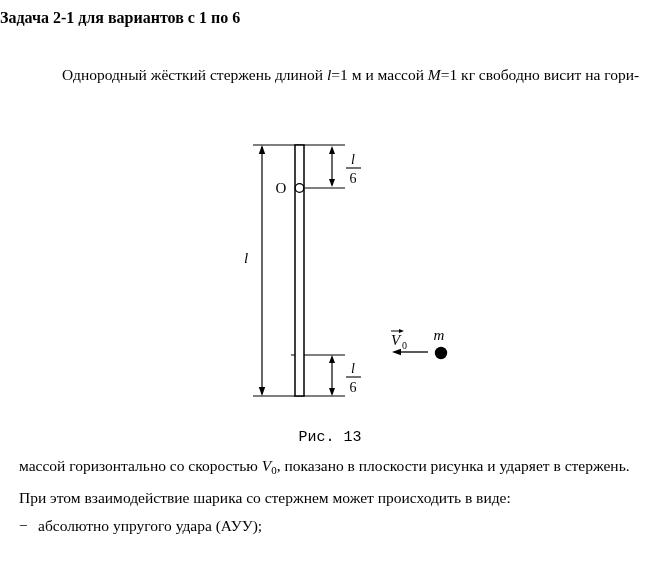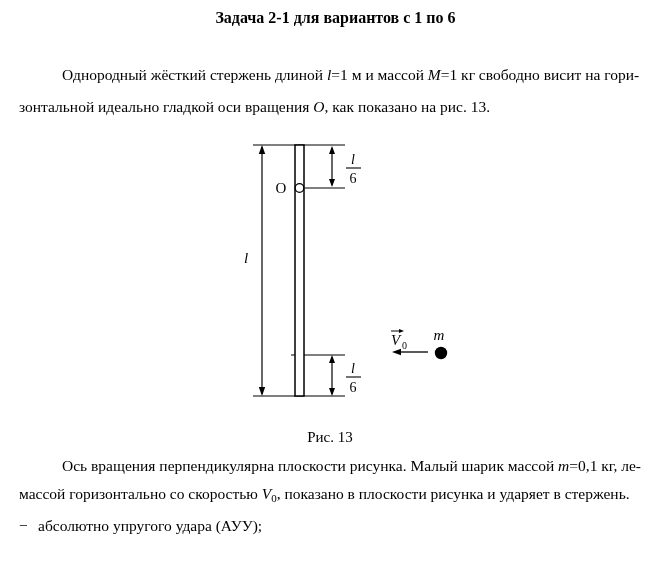--- a/index.html
+++ b/index.html
@@ -11,21 +11,20 @@
     background: #ffffff;
     color: #000000;
     font-family: "Liberation Serif", serif;
     overflow: hidden;
   }
   .title {
     position: absolute;
     top: 9px;
     left: 0;
     width: 100%;
-    text-align: center;
     font-weight: bold;
     font-size: 16px;
   }
   .para {
     position: absolute;
     left: 19px;
     width: 640px;
     font-size: 15.5px;
   }
   .para .line { white-space: nowrap; }
@@ -43,34 +42,34 @@
   .figure-svg text.frac { font-size: 14px; }
   .figure-svg text.vsub { font-size: 10px; }
   .figure-svg line, .figure-svg rect { stroke: #000000; }
   .caption {
     position: absolute;
     top: 429px;
     left: 260px;
     width: 140px;
     text-align: center;
     font-size: 15px;
+    font-family: Liberation Mono, monospace;
   }
   .list-line { display: flex; }
   .list-marker { display: inline-block; width: 19px; }
 </style>
 </head>
 <body>
 
 <div class="page">
 
   <div class="title">Задача 2-1 для вариантов с 1 по 6</div>
 
   <div class="para p1">
     <div class="line indent"><span>Однородный жёсткий стержень длиной </span><span class="it">l</span><span>=1 м и массой </span><span class="it">M</span><span>=1 кг свободно висит на гори-</span></div>
-    <div class="line"><span>зонтальной идеально гладкой оси вращения </span><span class="it">О</span><span>, как показано на рис. 13.</span></div>
   </div>
 
   <svg class="figure-svg" width="230" height="280" viewBox="235 130 230 280" xmlns="http://www.w3.org/2000/svg">
 
     <line x1="253" y1="145" x2="345" y2="145" stroke-width="1.2"></line>
     <line x1="305" y1="188" x2="345" y2="188" stroke-width="1.2"></line>
     <line x1="291" y1="355" x2="345" y2="355" stroke-width="1.2"></line>
     <line x1="253" y1="396" x2="345" y2="396" stroke-width="1.2"></line>
 
     <rect x="295" y="145" width="9" height="251" fill="#ffffff" stroke-width="1.5"></rect>
@@ -118,21 +117,21 @@
       <text class="vsub" x="402" y="349">0</text>
     </g>
 
     <circle cx="441" cy="353" r="6.2" fill="#000000"></circle>
     <text class="it" x="439" y="340" text-anchor="middle">m</text>
   </svg>
 
   <div class="caption">Рис. 13</div>
 
   <div class="para p2">
-    <div class="line indent"><span>Ось вращения перпендикулярна плоскости рисунка. Малый шарик массой </span><span class="it">m</span><span>=0,1 кг, ле-</span></div>
     <div class="line"><span>массой горизонтально со скоростью </span><span class="it">V</span><span class="sub">0</span><span>, показано в плоскости рисунка и ударяет в стержень.</span></div>
+    <div class="line">При этом взаимодействие шарика со стержнем может происходить в виде:</div>
     <div class="line list-line">
         <span class="list-marker">−</span>
         <span>абсолютно упругого удара (АУУ);</span>
       </div>
   </div>
 
 </div>
 
 </body></html>

